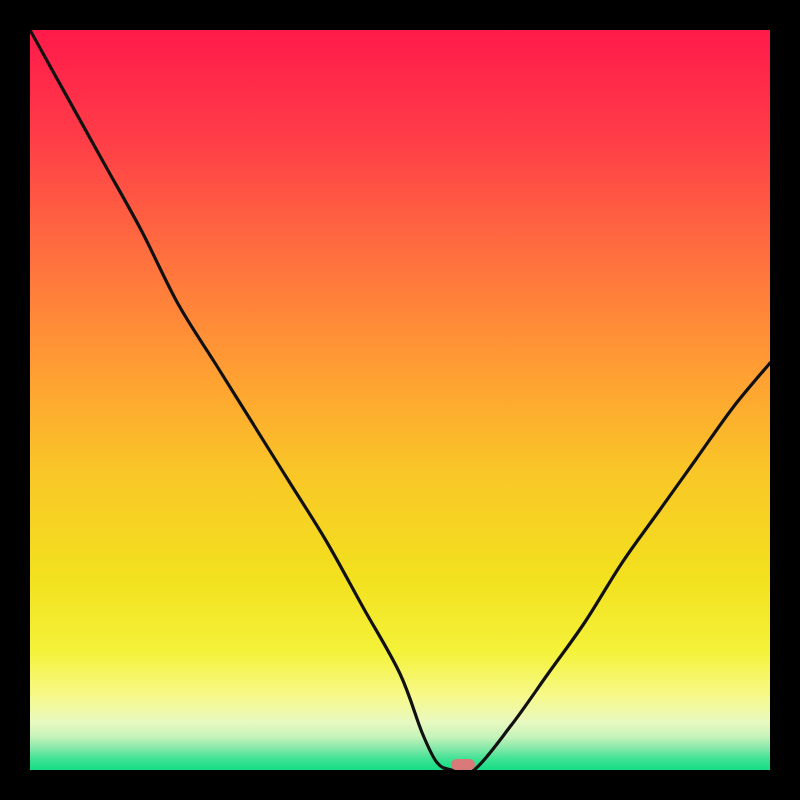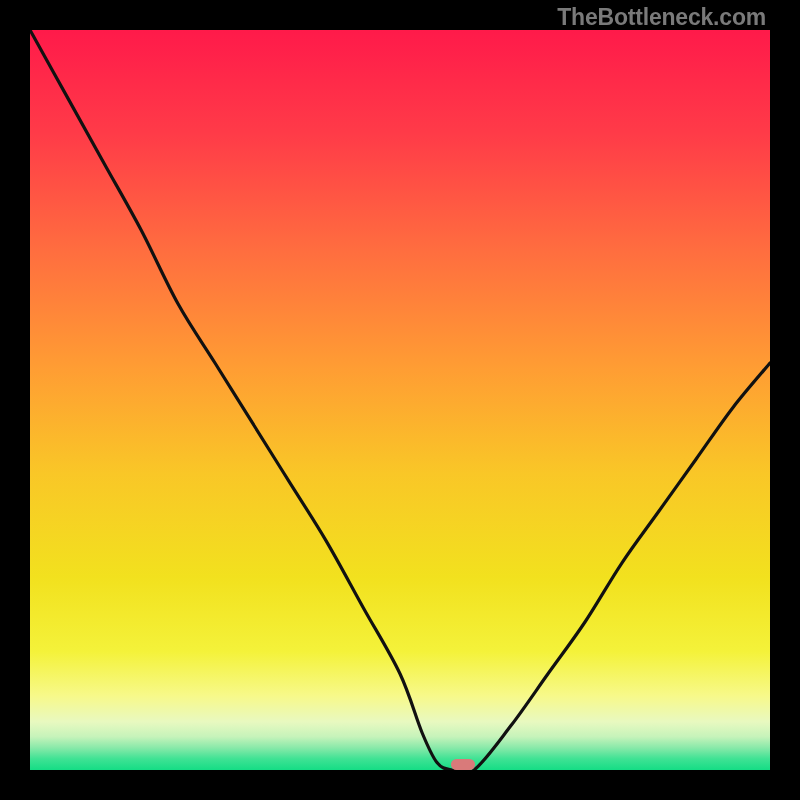--- a/index.html
+++ b/index.html
@@ -88,14 +88,13 @@
     </svg>
 
     <div class="minimum-marker" style="left: 421.06px; width: 23.68px; bottom: 0px;"></div>
   </div>
 
   <div class="frame top"></div>
   <div class="frame bottom"></div>
   <div class="frame left"></div>
   <div class="frame right"></div>
 
-  <div class="watermark">TheBottleneck.com</div>
 </div>
 
 </body></html>

